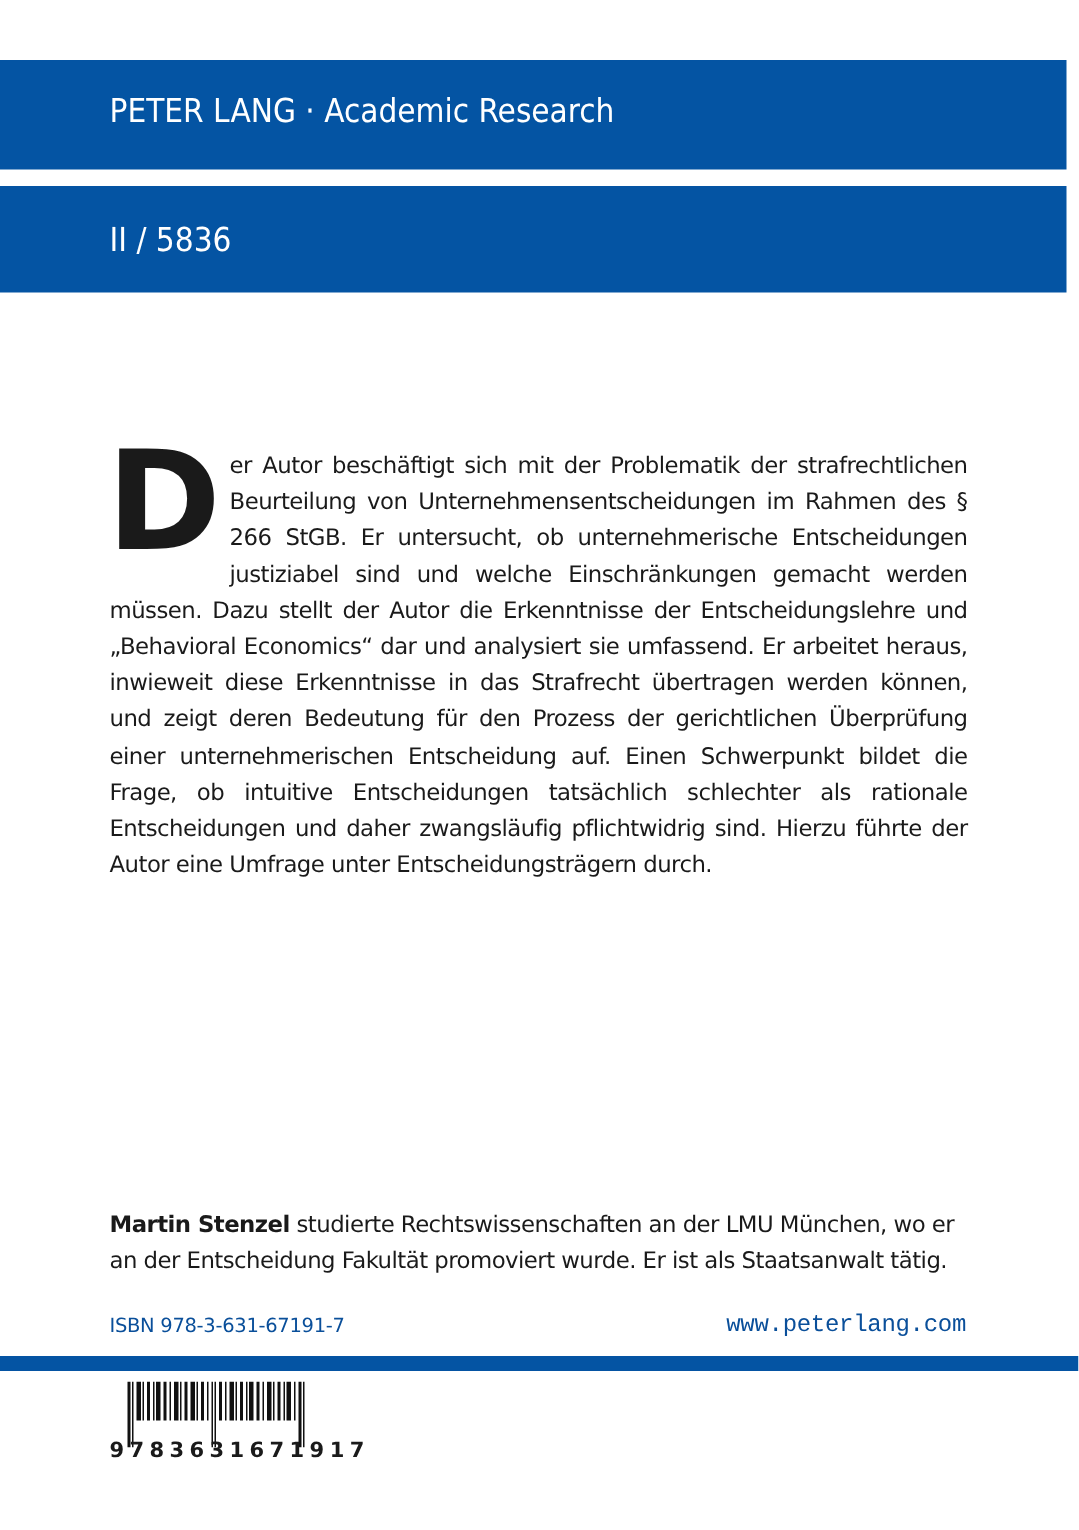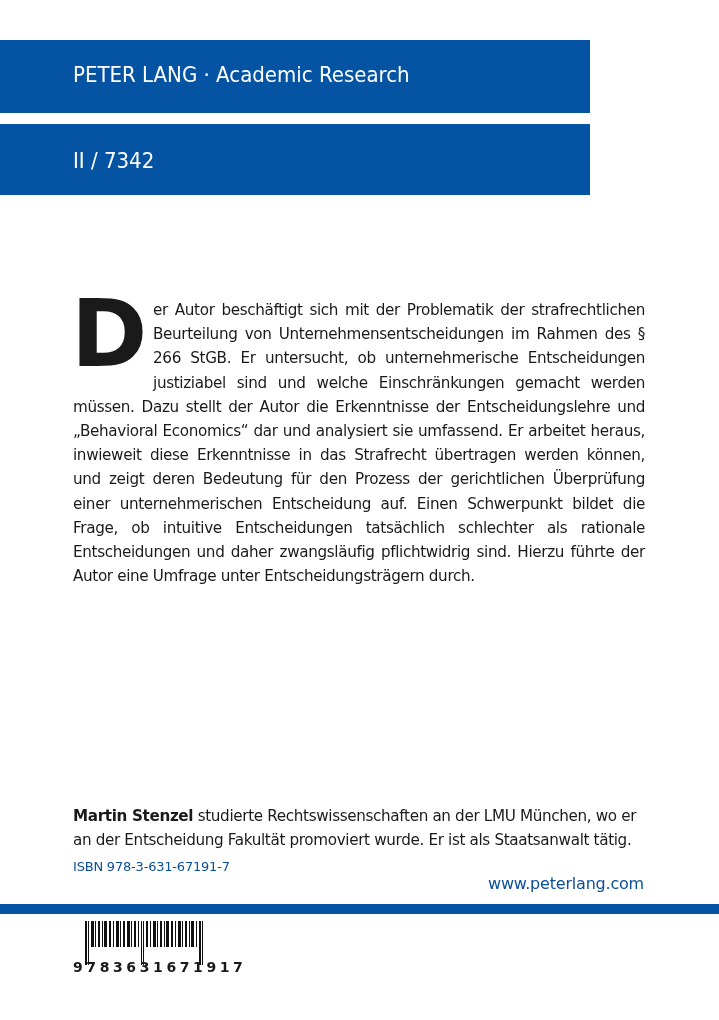--- a/index.html
+++ b/index.html
@@ -1,40 +1,40 @@
 <!DOCTYPE html>
 <html><head>
 <meta charset="utf-8">
 <style>
   html,body{margin:0;padding:0;background:#fff;}
   body{width:719px;height:1020px;position:relative;overflow:hidden;font-family:"DejaVu Sans","Liberation Sans",sans-serif;color:#1a1a1a;}
-  .band{position:absolute;left:0;width:590px;background:#0454a3;color:#fff;}
+  .band{position:absolute;left:0;width:711px;background:#0454a3;color:#fff;}
   .band1{top:40px;height:73px;}
   .band2{top:124px;height:71px;}
   .band-text{position:absolute;left:73px;font-family:"DejaVu Sans Condensed","DejaVu Sans","Liberation Sans",sans-serif;font-stretch:condensed;font-size:22px;letter-spacing:0px;}
   .band1 .band-text{top:22px;}
   .band2 .band-text{top:24px;}
   .blurb{position:absolute;left:73px;top:298px;width:572px;font-size:15.2px;line-height:24.2px;text-align:justify;text-align-last:left;letter-spacing:-0.35px;}
   .dropcap{float:left;font-size:92px;line-height:72px;height:72px;margin:1px 6px 0 -2px;font-weight:bold;font-family:"DejaVu Sans","Liberation Sans",sans-serif;color:#1a1a1a;}
   .bio{position:absolute;left:73px;top:804px;width:575px;font-size:15.2px;line-height:24.2px;letter-spacing:-0.35px;}
   .bio b{font-weight:bold;margin-top:31px;}
-  .isbn{position:absolute;left:73px;top:859px;font-size:13px;color:#0a4f9a;letter-spacing:-0.2px;}
-  .web{position:absolute;right:75px;top:874px;font-size:16px;color:#0a4f9a;letter-spacing:-0.2px;}
+  .isbn{position:absolute;left:73px;top:877px;font-size:13px;color:#0a4f9a;letter-spacing:-0.2px;}
+  .web{position:absolute;right:75px;top:874px;font-size:16px;color:#0a4f9a;letter-spacing:-0.2px;font-family:Liberation Mono, monospace;}
   .strip{position:absolute;left:0;top:904px;width:719px;height:10px;background:#0454a3;}
   .barcode{position:absolute;left:73px;top:921px;width:150px;height:44px;}
   .barcode-digits{position:absolute;left:73px;top:945px;font-family:"DejaVu Sans","Liberation Sans",sans-serif;font-size:14px;font-weight:bold;letter-spacing:3.6px;background:transparent;margin-top:14px;}
 </style>
 </head>
 <body>
 
 <div class="band band1">
   <span class="band-text">PETER LANG · Academic Research</span>
 </div>
 <div class="band band2">
-  <span class="band-text">II / 7342</span>
+  <span class="band-text">II / 5836</span>
 </div>
 
 <div class="blurb">
   <span class="dropcap">D</span><span>er Autor beschäftigt sich mit der Problematik der strafrechtlichen Beurteilung von Unternehmensentscheidungen im Rahmen des § 266 StGB. Er untersucht, ob unternehmerische Entscheidungen justiziabel sind und welche Einschränkungen gemacht werden müssen. Dazu stellt der Autor die Erkenntnisse der Entscheidungslehre und „Behavioral Economics“ dar und analysiert sie umfassend. Er arbeitet heraus, inwieweit diese Erkenntnisse in das Strafrecht übertragen werden können, und zeigt deren Bedeutung für den Prozess der gerichtlichen Überprüfung einer unternehmerischen Entscheidung auf. Einen Schwerpunkt bildet die Frage, ob intuitive Entscheidungen tatsächlich schlechter als rationale Entscheidungen und daher zwangsläufig pflichtwidrig sind. Hierzu führte der Autor eine Umfrage unter Entscheidungsträgern durch.</span>
 </div>
 
 <div class="bio">
   <b>Martin Stenzel</b><span> studierte Rechtswissenschaften an der LMU München, wo er an der Entscheidung Fakultät promoviert wurde. Er ist als Staatsanwalt tätig.</span>
 </div>
 

